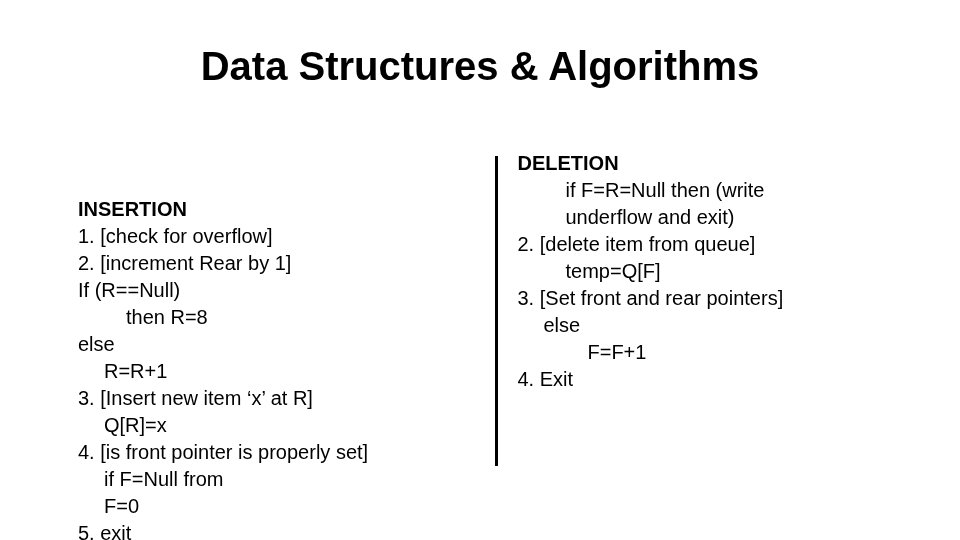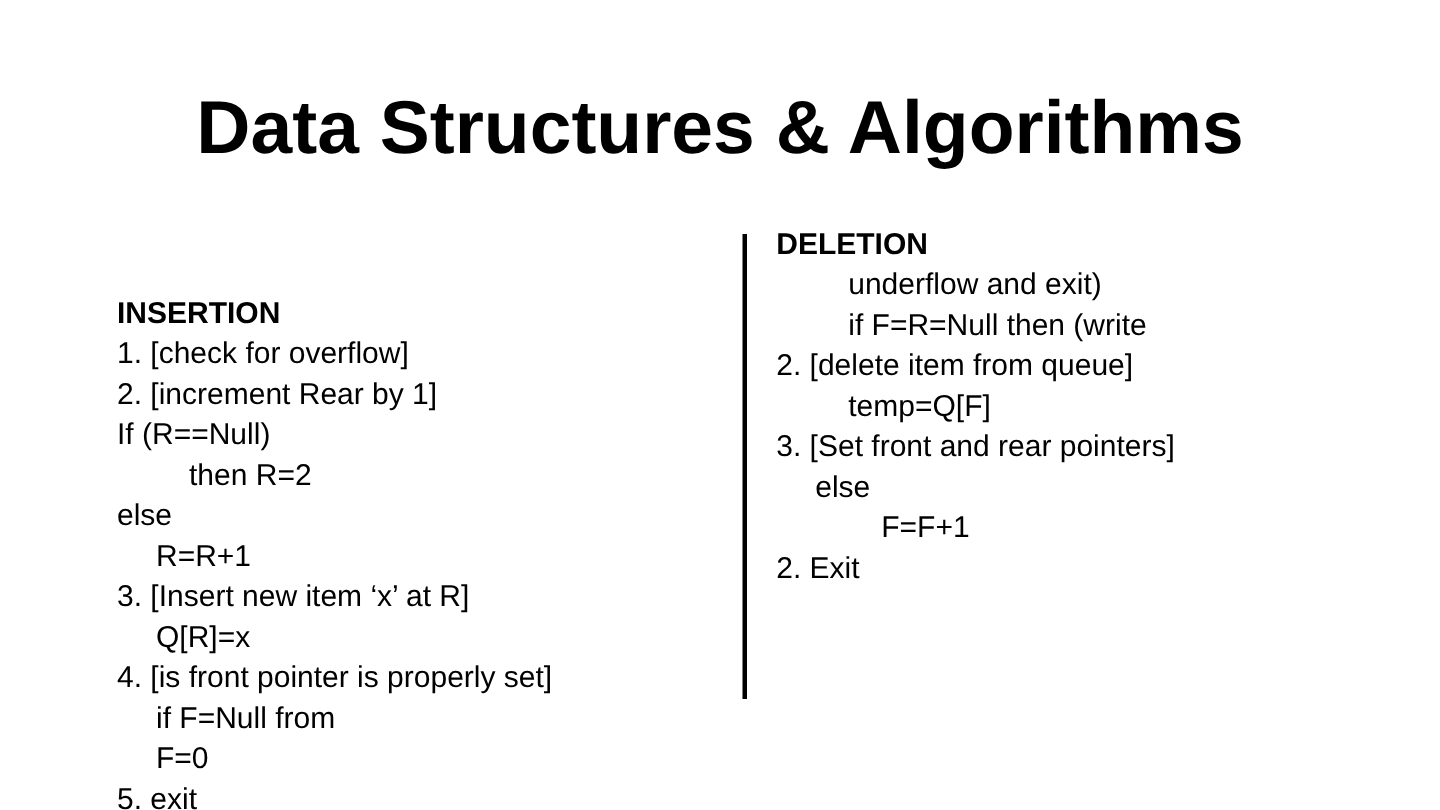--- a/index.html
+++ b/index.html
@@ -12,24 +12,24 @@
     color: #000000;
     overflow: hidden;
   }
   .slide {
     width: 960px;
     height: 540px;
     position: relative;
     box-sizing: border-box;
   }
   .title {
-    font-size: 50px;
+    font-size: 40px;
     font-weight: bold;
     position: absolute;
-    top: 56px;
+    top: 44px;
     left: 0;
     right: 0;
     text-align: center;
   }
   .columns {
     position: absolute;
     top: 150px;
     left: 78px;
     right: 60px;
     display: flex;
@@ -70,40 +70,40 @@
 
   <div class="title">Data Structures &amp; Algorithms</div>
 
   <div class="columns">
 
     <div class="col col-left">
       <span class="lineblock hdr">INSERTION</span>
       <span class="lineblock">1. [check for overflow]</span>
       <span class="lineblock">2. [increment Rear by 1]</span>
       <span class="lineblock">If (R==Null)</span>
-      <span class="indent2">then R=2</span>
+      <span class="indent2">then R=8</span>
       <span class="lineblock">else</span>
       <span class="indent1">R=R+1</span>
       <span class="lineblock">3. [Insert new item ‘x’ at R]</span>
       <span class="indent1">Q[R]=x</span>
       <span class="lineblock">4. [is front pointer is properly set]</span>
       <span class="indent1">if F=Null from</span>
       <span class="indent1">F=0</span>
       <span class="lineblock">5. exit</span>
     </div>
 
     <div class="divider"></div>
 
     <div class="col col-right">
       <span class="lineblock hdr">DELETION</span>
+      <span class="indent2">if F=R=Null then (write</span>
       <span class="indent2">underflow and exit)</span>
-      <span class="indent2">if F=R=Null then (write</span>
       <span class="lineblock">2. [delete item from queue]</span>
       <span class="indent2">temp=Q[F]</span>
       <span class="lineblock">3. [Set front and rear pointers]</span>
       <span class="indent1">else</span>
       <span class="indent3">F=F+1</span>
-      <span class="lineblock">2. Exit</span>
+      <span class="lineblock">4. Exit</span>
     </div>
 
   </div>
 
 </div>
 
 </body></html>

